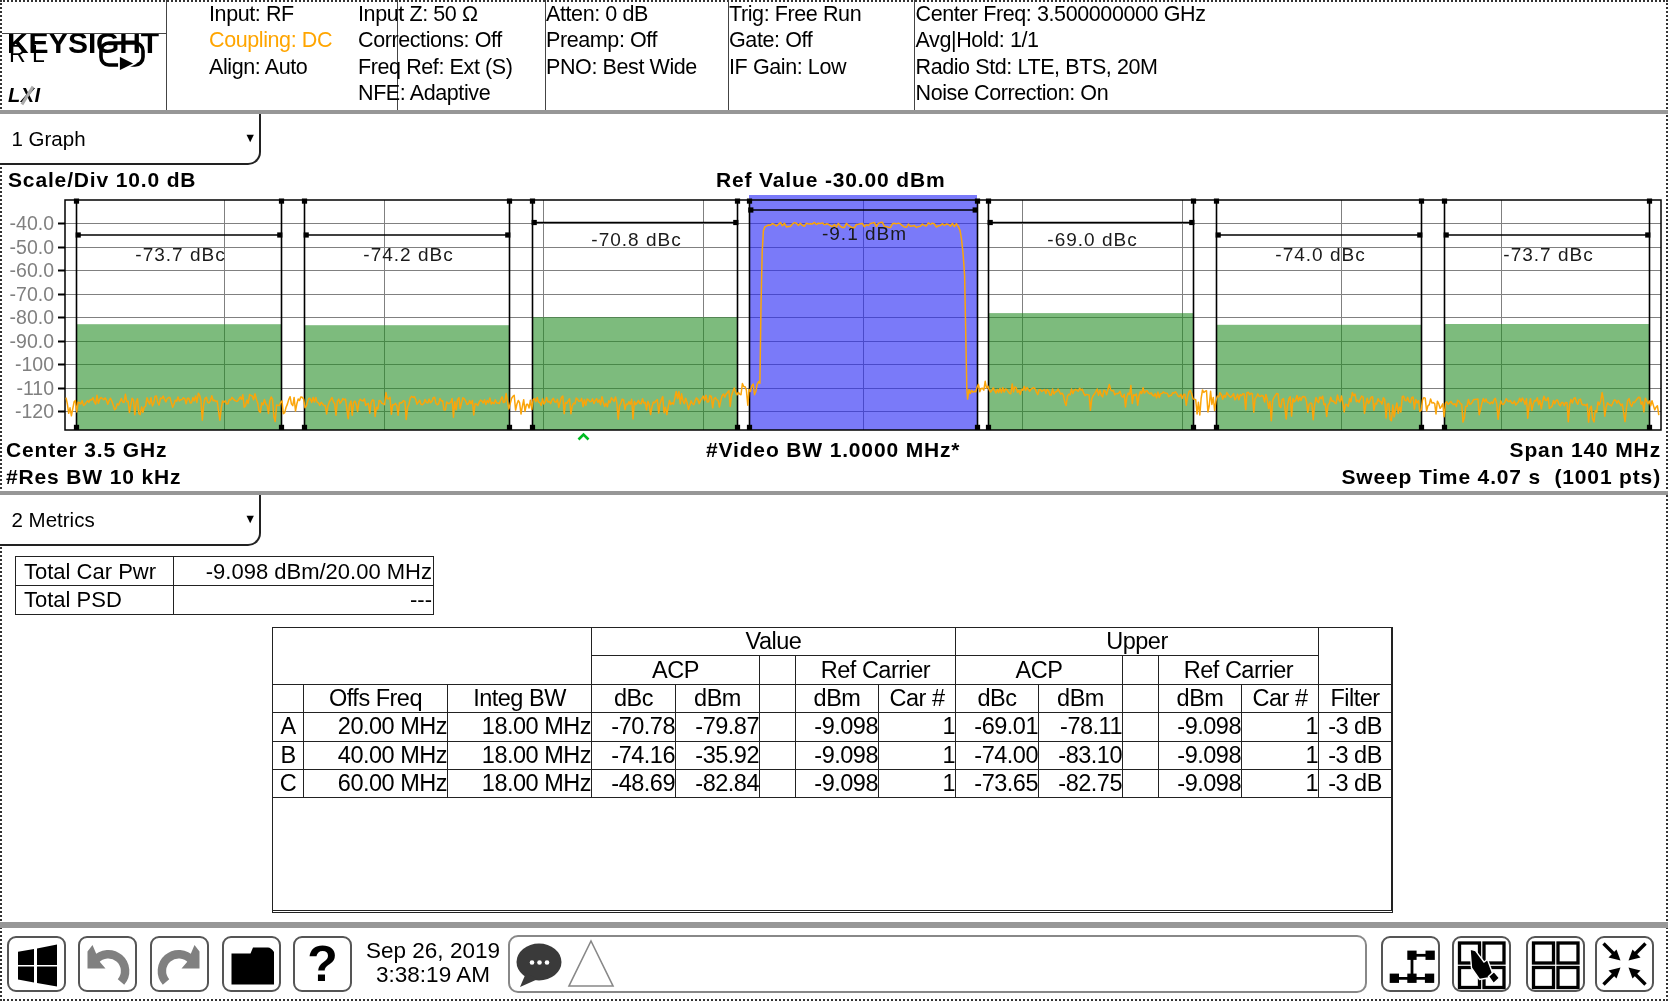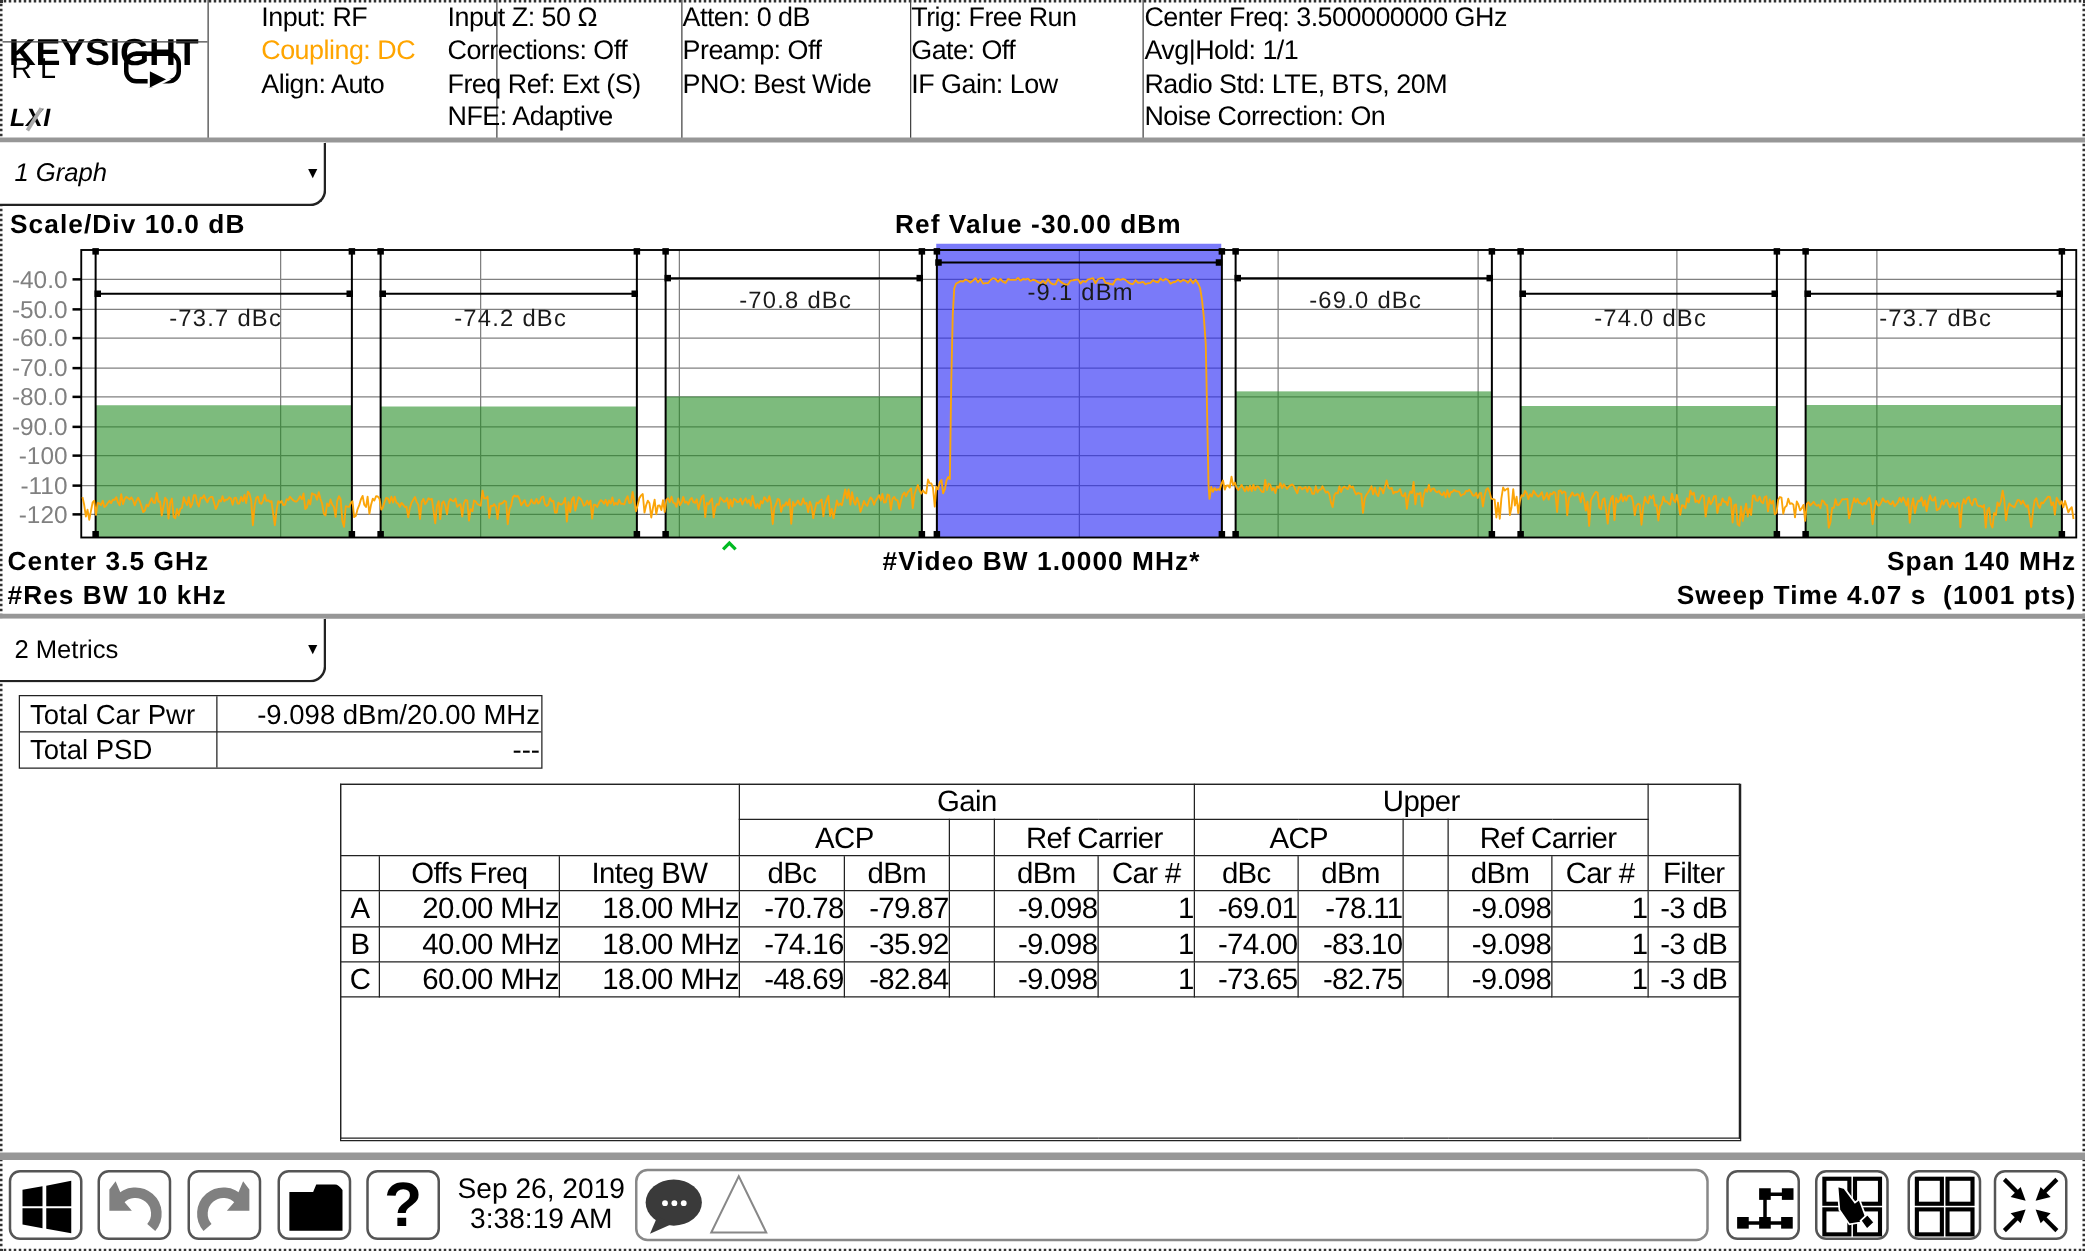--- a/index.html
+++ b/index.html
@@ -36,21 +36,21 @@
 <div class="abs" style="left:17px;top:94px;width:21px;height:0;border-top:3px solid #aaa;transform:rotate(-58deg);"></div>
 
 <div class="hcol" style="left:166px;width:188px;padding-left:3px;margin-left:40px;">Input: RF<br><span class="org">Coupling: DC</span><br>Align: Auto</div>
 <div class="hcol" style="left:355px;width:187px;padding-left:3px;">Input Z: 50 Ω<br>Corrections: Off<br>Freq Ref: Ext (S)<br>NFE: Adaptive</div>
 <div class="hcol" style="left:543px;width:182px;padding-left:3px;">Atten: 0 dB<br>Preamp: Off<br>PNO: Best Wide</div>
 <div class="hcol" style="left:726px;width:185px;padding-left:3px;">Trig: Free Run<br>Gate: Off<br>IF Gain: Low</div>
 <div class="hcol" style="left:912px;width:750px;padding-left:3.5px;border-right:none;">Center Freq: 3.500000000 GHz<br>Avg|Hold: 1/1<br>Radio Std: LTE, BTS, 20M<br>Noise Correction: On</div>
 
 <div class="bar" style="top:110px;"></div>
 
-<div class="tab" style="top:114px;font-style:italic;">
+<div class="tab" style="top:114px;">
     <span class="lbl">1 Graph</span>
     <span class="tri">▼</span>
   </div>
 <div class="ann" style="left:8px;top:168px;">Scale/Div 10.0 dB</div>
 <div class="ann" style="left:716px;top:168px;">Ref Value -30.00 dBm</div>
 
 <svg class="abs" style="left:0;top:0;" width="1668" height="500" viewBox="0 0 1668 500">
 <line x1="224.5" y1="200.0" x2="224.5" y2="430.0" stroke="#808080" stroke-width="1"></line>
 <line x1="384.5" y1="200.0" x2="384.5" y2="430.0" stroke="#808080" stroke-width="1"></line>
 <line x1="543.5" y1="200.0" x2="543.5" y2="430.0" stroke="#808080" stroke-width="1"></line>
@@ -205,21 +205,21 @@
 <col style="width:83px">
         <col style="width:84px">
         <col style="width:36px">
         <col style="width:83px">
         <col style="width:77px">
 <col style="width:73px">
 </colgroup>
 <tbody>
         <tr>
   <td class="nob" colspan="3" rowspan="2"></td>
-  <td class="ctr" colspan="5">Gain</td>
+  <td class="ctr" colspan="5">Value</td>
   <td class="ctr" colspan="5">Upper</td>
   <td rowspan="2" style="border-bottom:1px solid #222;"></td>
 </tr>
 <tr>
   <td class="ctr" colspan="2">ACP</td>
           <td></td>
           <td class="ctr" colspan="2">Ref Carrier</td>
   <td class="ctr" colspan="2">ACP</td>
           <td></td>
           <td class="ctr" colspan="2">Ref Carrier</td>

